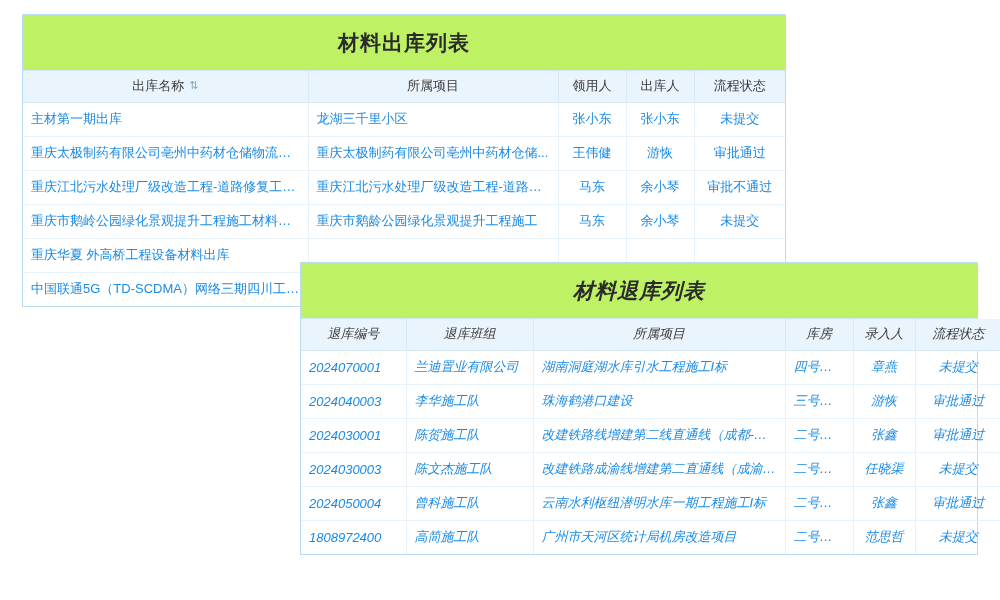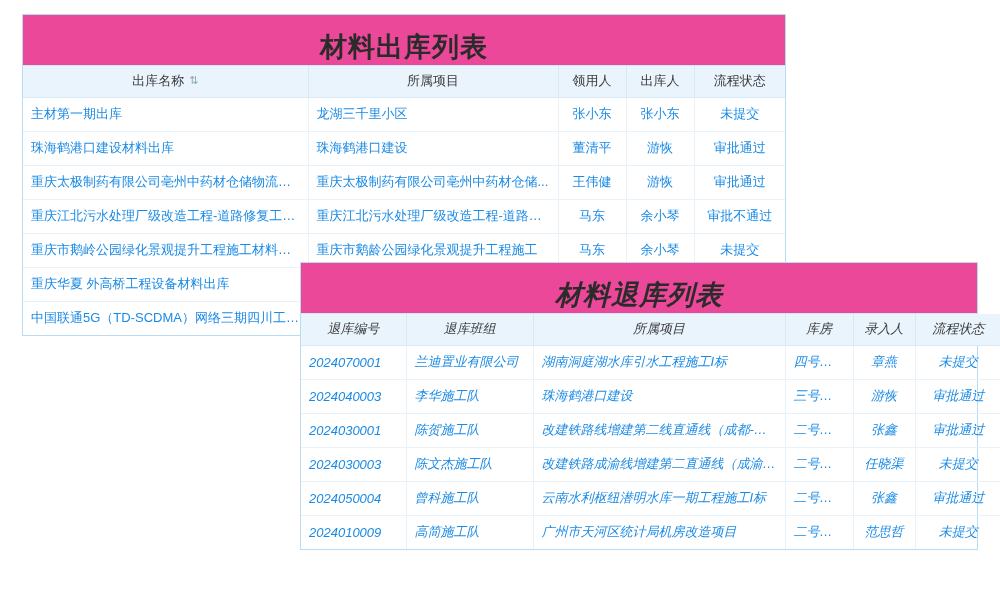--- a/index.html
+++ b/index.html
@@ -23,27 +23,27 @@
   
   .panel {
     position: absolute;
     background: #ffffff;
     border: 1px solid #b9dcf5;
     box-sizing: border-box;
   }
 
   .panel-title {
     text-align: center;
-    font-size: 27px;
+    font-size: 21px;
     font-weight: bold;
     color: #2b2b2b;
     letter-spacing: 1px;
-    padding: 14px 0 0 0;
+    padding: 14px 0 13px 0;
     border-bottom: 1px solid #cfe6f8;
-    background: #ec4899;
+    background: #bef264;
   }
 
   table.grid {
     width: 100%;
     border-collapse: collapse;
     table-layout: fixed;
   }
 
   table.grid th {
     background: #eaf4fd;
@@ -143,27 +143,20 @@
       </thead>
       <tbody>
         <tr>
           <td class="c-left">主材第一期出库</td>
           <td class="c-left">龙湖三千里小区</td>
           <td class="c-center">张小东</td>
           <td class="c-center">张小东</td>
           <td class="c-center status-pending">未提交</td>
         </tr>
         <tr>
-          <td class="c-left">珠海鹤港口建设材料出库</td>
-          <td class="c-left">珠海鹤港口建设</td>
-          <td class="c-center">董清平</td>
-          <td class="c-center">游恢</td>
-          <td class="c-center status-approved">审批通过</td>
-        </tr>
-        <tr>
           <td class="c-left">重庆太极制药有限公司亳州中药材仓储物流基...</td>
           <td class="c-left">重庆太极制药有限公司亳州中药材仓储...</td>
           <td class="c-center">王伟健</td>
           <td class="c-center">游恢</td>
           <td class="c-center status-approved">审批通过</td>
         </tr>
         <tr>
           <td class="c-left">重庆江北污水处理厂级改造工程-道路修复工程...</td>
           <td class="c-left">重庆江北污水处理厂级改造工程-道路修...</td>
           <td class="c-center">马东</td>
@@ -252,21 +245,21 @@
         </tr>
         <tr>
           <td class="c-left">2024050004</td>
           <td class="c-left">曾科施工队</td>
           <td class="c-left">云南水利枢纽潜明水库一期工程施工I标</td>
           <td class="c-center">二号仓库</td>
           <td class="c-center">张鑫</td>
           <td class="c-center status-approved">审批通过</td>
         </tr>
         <tr>
-          <td class="c-left">2024010009</td>
+          <td class="c-left">1808972400</td>
           <td class="c-left">高简施工队</td>
           <td class="c-left">广州市天河区统计局机房改造项目</td>
           <td class="c-center">二号仓库</td>
           <td class="c-center">范思哲</td>
           <td class="c-center status-pending">未提交</td>
         </tr>
       </tbody>
     </table>
   </div>
 

